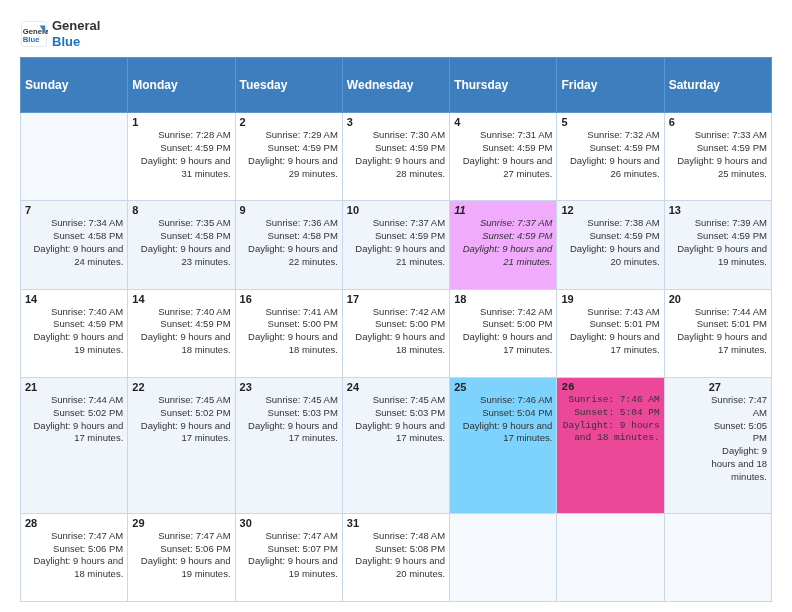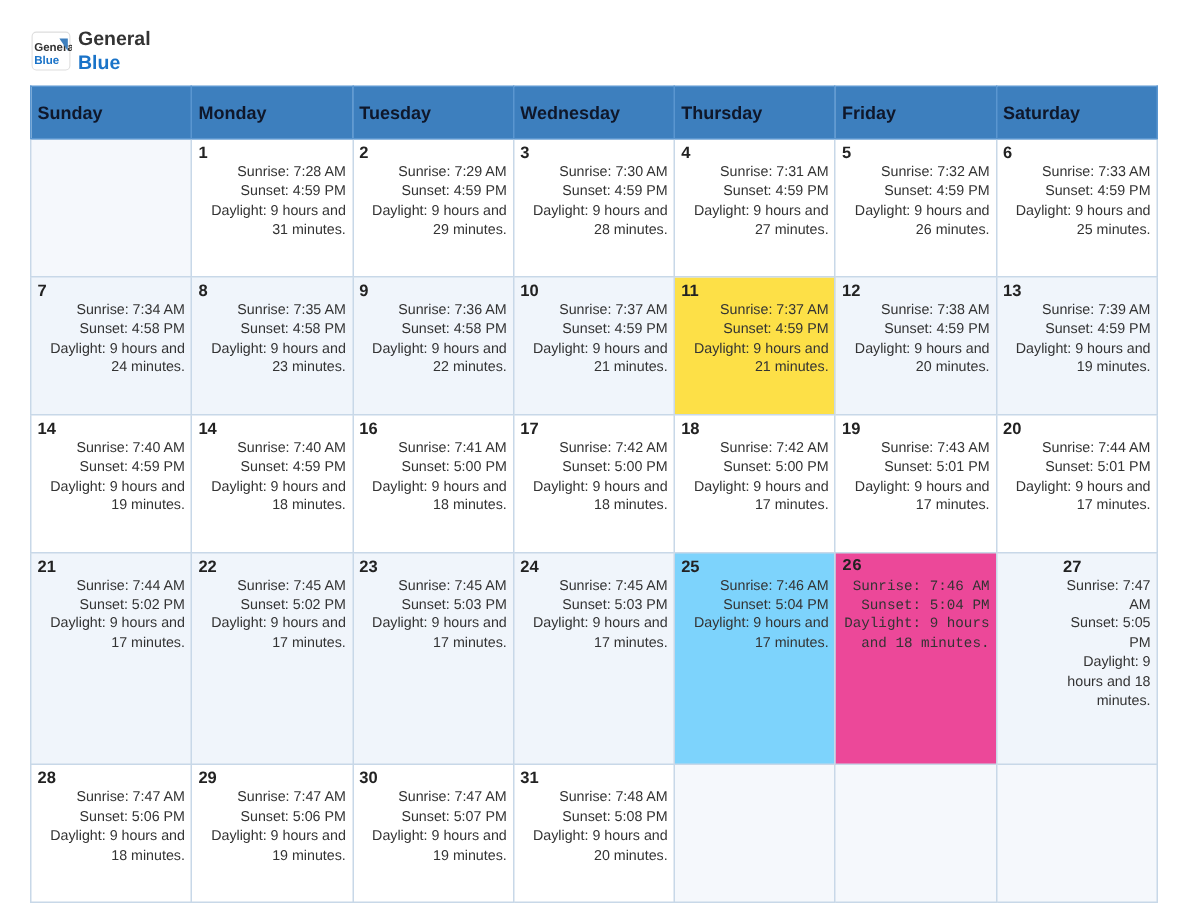--- a/index.html
+++ b/index.html
@@ -45,24 +45,24 @@
       color: #555;
     }
     .calendar {
       width: 100%;
       border-collapse: collapse;
       flex: 1;
       font-size: 10.5px;
     }
     .calendar th {
       background: #3d7fbe;
-      color: #0f172a;
+      color: #ffffff;
       font-size: 12px;
       font-weight: bold;
-      padding: 10px 4px;
+      padding: 20px 4px;
       text-align: left;
       border: 1px solid #5a96d0;
     }
     .calendar td {
       border: 1px solid #c8d8e8;
       vertical-align: top;
       padding: 3px 4px;
       background: #fff;
       width: calc(100% / 7);
     }
@@ -162,21 +162,21 @@
             <div class="day-info">Sunrise: 7:35 AM<br>Sunset: 4:58 PM<br>Daylight: 9 hours and 23 minutes.</div>
           </td>
           <td style="background: rgb(240, 245, 251);">
             <span class="day-num">9</span>
             <div class="day-info">Sunrise: 7:36 AM<br>Sunset: 4:58 PM<br>Daylight: 9 hours and 22 minutes.</div>
           </td>
           <td style="background: rgb(240, 245, 251);">
             <span class="day-num">10</span>
             <div class="day-info">Sunrise: 7:37 AM<br>Sunset: 4:59 PM<br>Daylight: 9 hours and 21 minutes.</div>
           </td>
-          <td style="background: #fde047;">
+          <td style="background: #f0abfc; font-style: italic;">
             <span class="day-num">11</span>
             <div class="day-info">Sunrise: 7:37 AM<br>Sunset: 4:59 PM<br>Daylight: 9 hours and 21 minutes.</div>
           </td>
           <td style="background: rgb(240, 245, 251);">
             <span class="day-num">12</span>
             <div class="day-info">Sunrise: 7:38 AM<br>Sunset: 4:59 PM<br>Daylight: 9 hours and 20 minutes.</div>
           </td>
           <td style="background: rgb(240, 245, 251);">
             <span class="day-num">13</span>
             <div class="day-info">Sunrise: 7:39 AM<br>Sunset: 4:59 PM<br>Daylight: 9 hours and 19 minutes.</div>

